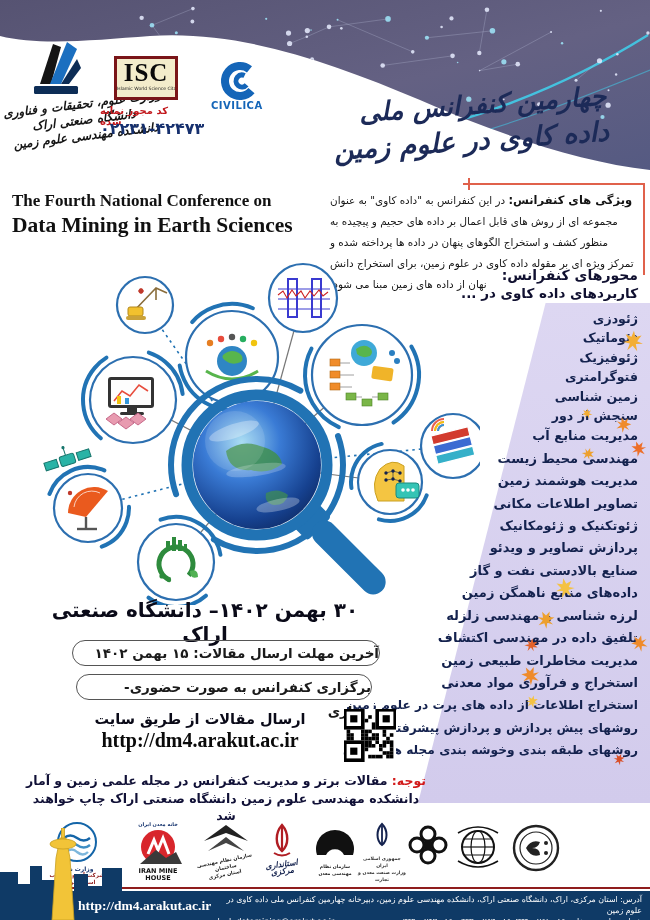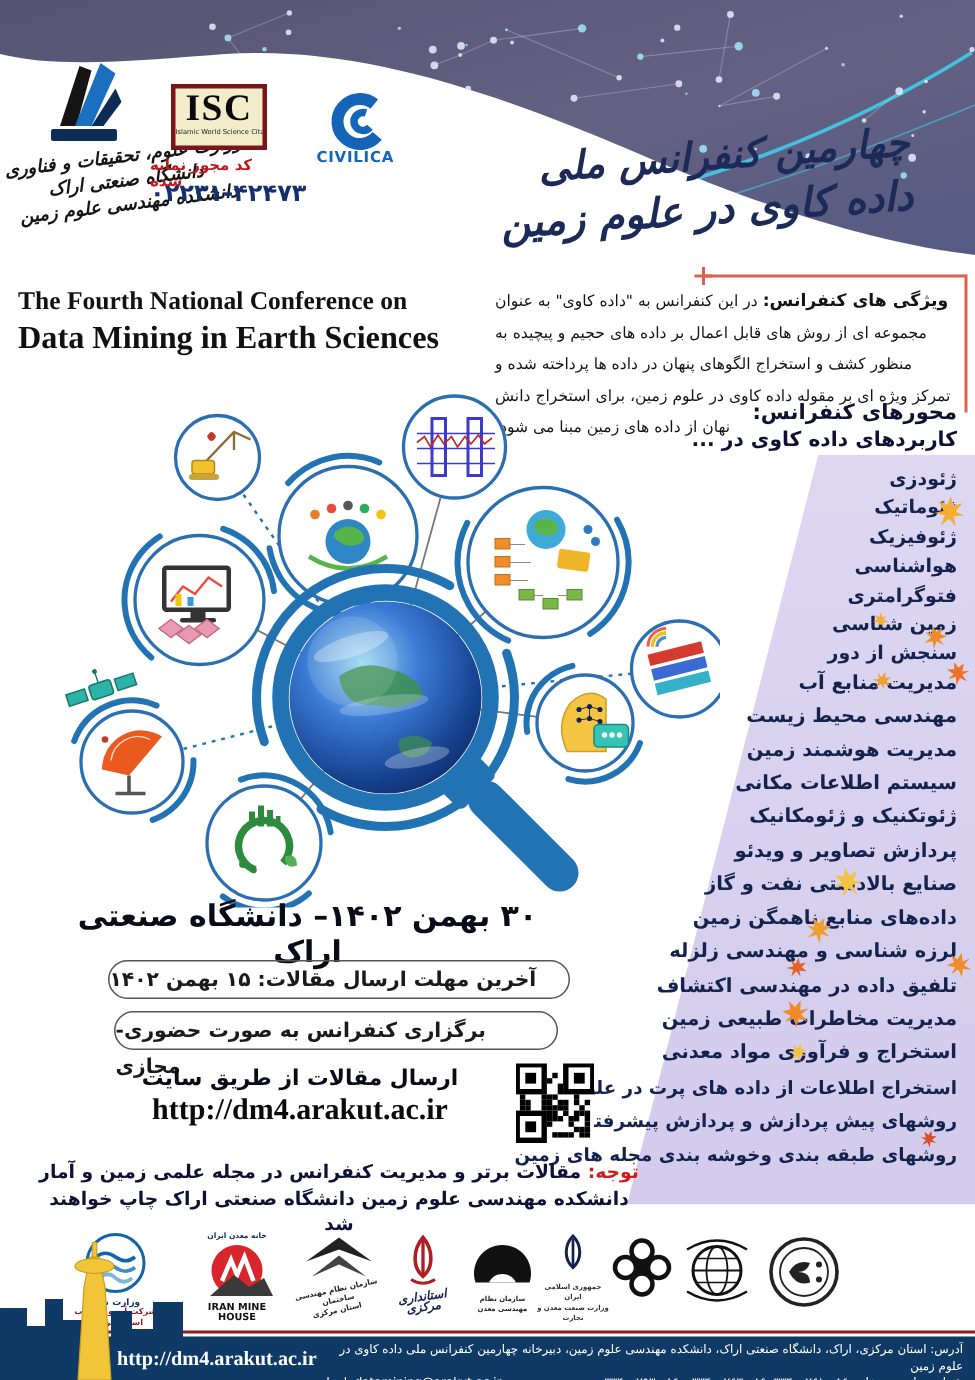--- a/index.html
+++ b/index.html
@@ -43,21 +43,21 @@
   #topics-panel{right:0;top:303px;width:232px;height:500px;
      background:linear-gradient(#ddd7f2,#d2cbec);
      clip-path:polygon(55% 0,100% 0,100% 100%,0 100%);}
   #topics-list{position:absolute;right:12px;top:309px;width:236px;text-align:right;color:#14224e;}
   .topic{font-weight:800;white-space:nowrap;}
   .t-s{font-size:12.6px;line-height:19.4px;}
   .t-m{font-size:13px;line-height:22.4px;}
   .t-l{font-size:12.2px;line-height:22.4px;}
   
   #date-line{left:40px;top:598px;width:330px;text-align:center;font-weight:800;font-size:20px;color:#0a0a18;}
-  .pill{border:1.3px solid #555;border-radius:14px;text-align:left;
+  .pill{border:1.3px solid #555;border-radius:14px;text-align:right;
         font-weight:700;font-size:13.5px;color:#1a1a1a;line-height:24px;height:26px;box-sizing:border-box;}
   #pill1{left:72px;top:640px;width:308px;}
   #pill2{left:76px;top:674px;width:296px;}
   #submit-lab{left:55px;top:711px;width:290px;text-align:center;font-weight:800;font-size:14.5px;color:#0a0a18;}
   #site-url{left:55px;top:729px;width:290px;text-align:center;direction:ltr;
     font-family:"Liberation Serif",serif;font-weight:700;font-size:20px;color:#0a0a0a;}
   #qr{left:344px;top:709px;width:52px;height:56px;}
   #note{left:25px;top:772px;width:402px;text-align:center;font-weight:700;font-size:12.5px;line-height:17.5px;color:#101036;}
   #note .red{color:#d21a1a;font-weight:800;}
   
@@ -203,28 +203,27 @@
     <span>در این کنفرانس به "داده کاوی" به عنوان مجموعه ای از روش های قابل اعمال بر داده های حجیم و پیچیده به منظور کشف و استخراج الگوهای پنهان در داده ها پرداخته شده و تمرکز ویژه ای بر مقوله داده کاوی در علوم زمین، برای استخراج دانش نهان از داده های زمین مبنا می شود.</span>
   </div>
 
   <div id="topics-h1" class="abs rtl">محورهای کنفرانس:</div>
   <div id="topics-h2" class="abs rtl">کاربردهای داده کاوی در ...</div>
   <div id="topics-panel" class="abs"></div>
   <div id="topics-list" class="abs rtl">
       <div class="topic t-s">ژئودزی</div>
       <div class="topic t-s">ژئوماتیک</div>
       <div class="topic t-s">ژئوفیزیک</div>
-      <div class="topic t-s">هواشناسی</div>
       <div class="topic t-s">فتوگرامتری</div>
       <div class="topic t-s">زمین شناسی</div>
       <div class="topic t-s">سنجش از دور</div>
       <div class="topic t-m">مدیریت منابع آب</div>
       <div class="topic t-m">مهندسی محیط زیست</div>
       <div class="topic t-m">مدیریت هوشمند زمین</div>
-      <div class="topic t-m">سیستم اطلاعات مکانی</div>
+      <div class="topic t-m">تصاویر اطلاعات مکانی</div>
       <div class="topic t-m">ژئوتکنیک و ژئومکانیک</div>
       <div class="topic t-m">پردازش تصاویر و ویدئو</div>
       <div class="topic t-m">صنایع بالادستی نفت و گاز</div>
       <div class="topic t-m">داده‌های منابع ناهمگن زمین</div>
       <div class="topic t-m">لرزه شناسی و مهندسی زلزله</div>
       <div class="topic t-m">تلفیق داده در مهندسی اکتشاف</div>
       <div class="topic t-m">مدیریت مخاطرات طبیعی زمین</div>
       <div class="topic t-m">استخراج و فرآوری مواد معدنی</div>
       <div class="topic t-l">استخراج اطلاعات از داده های پرت در علوم زمین</div>
       <div class="topic t-l">روشهای پیش پردازش و پردازش پیشرفته داده ها</div>

